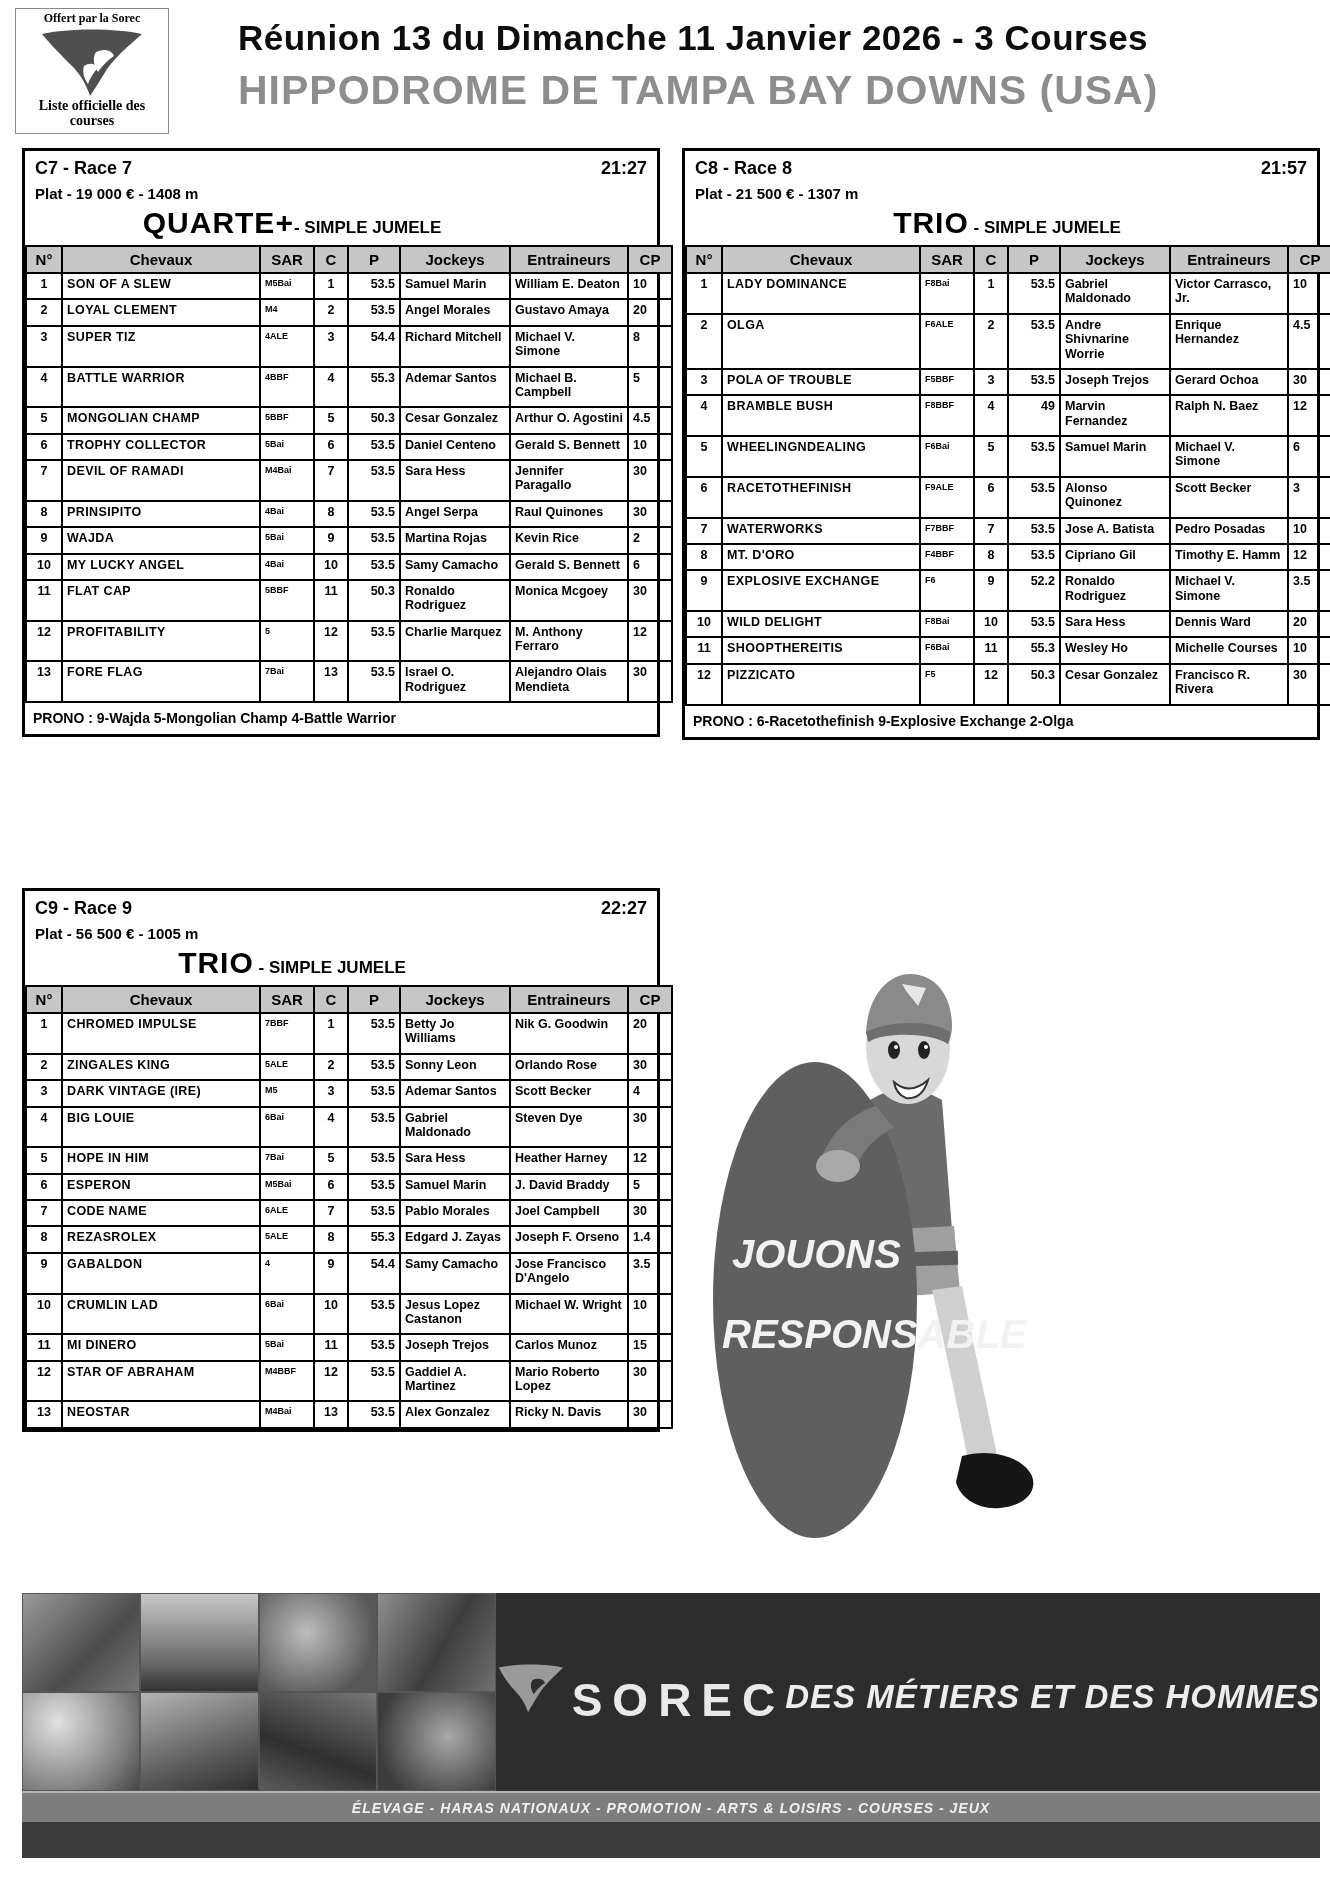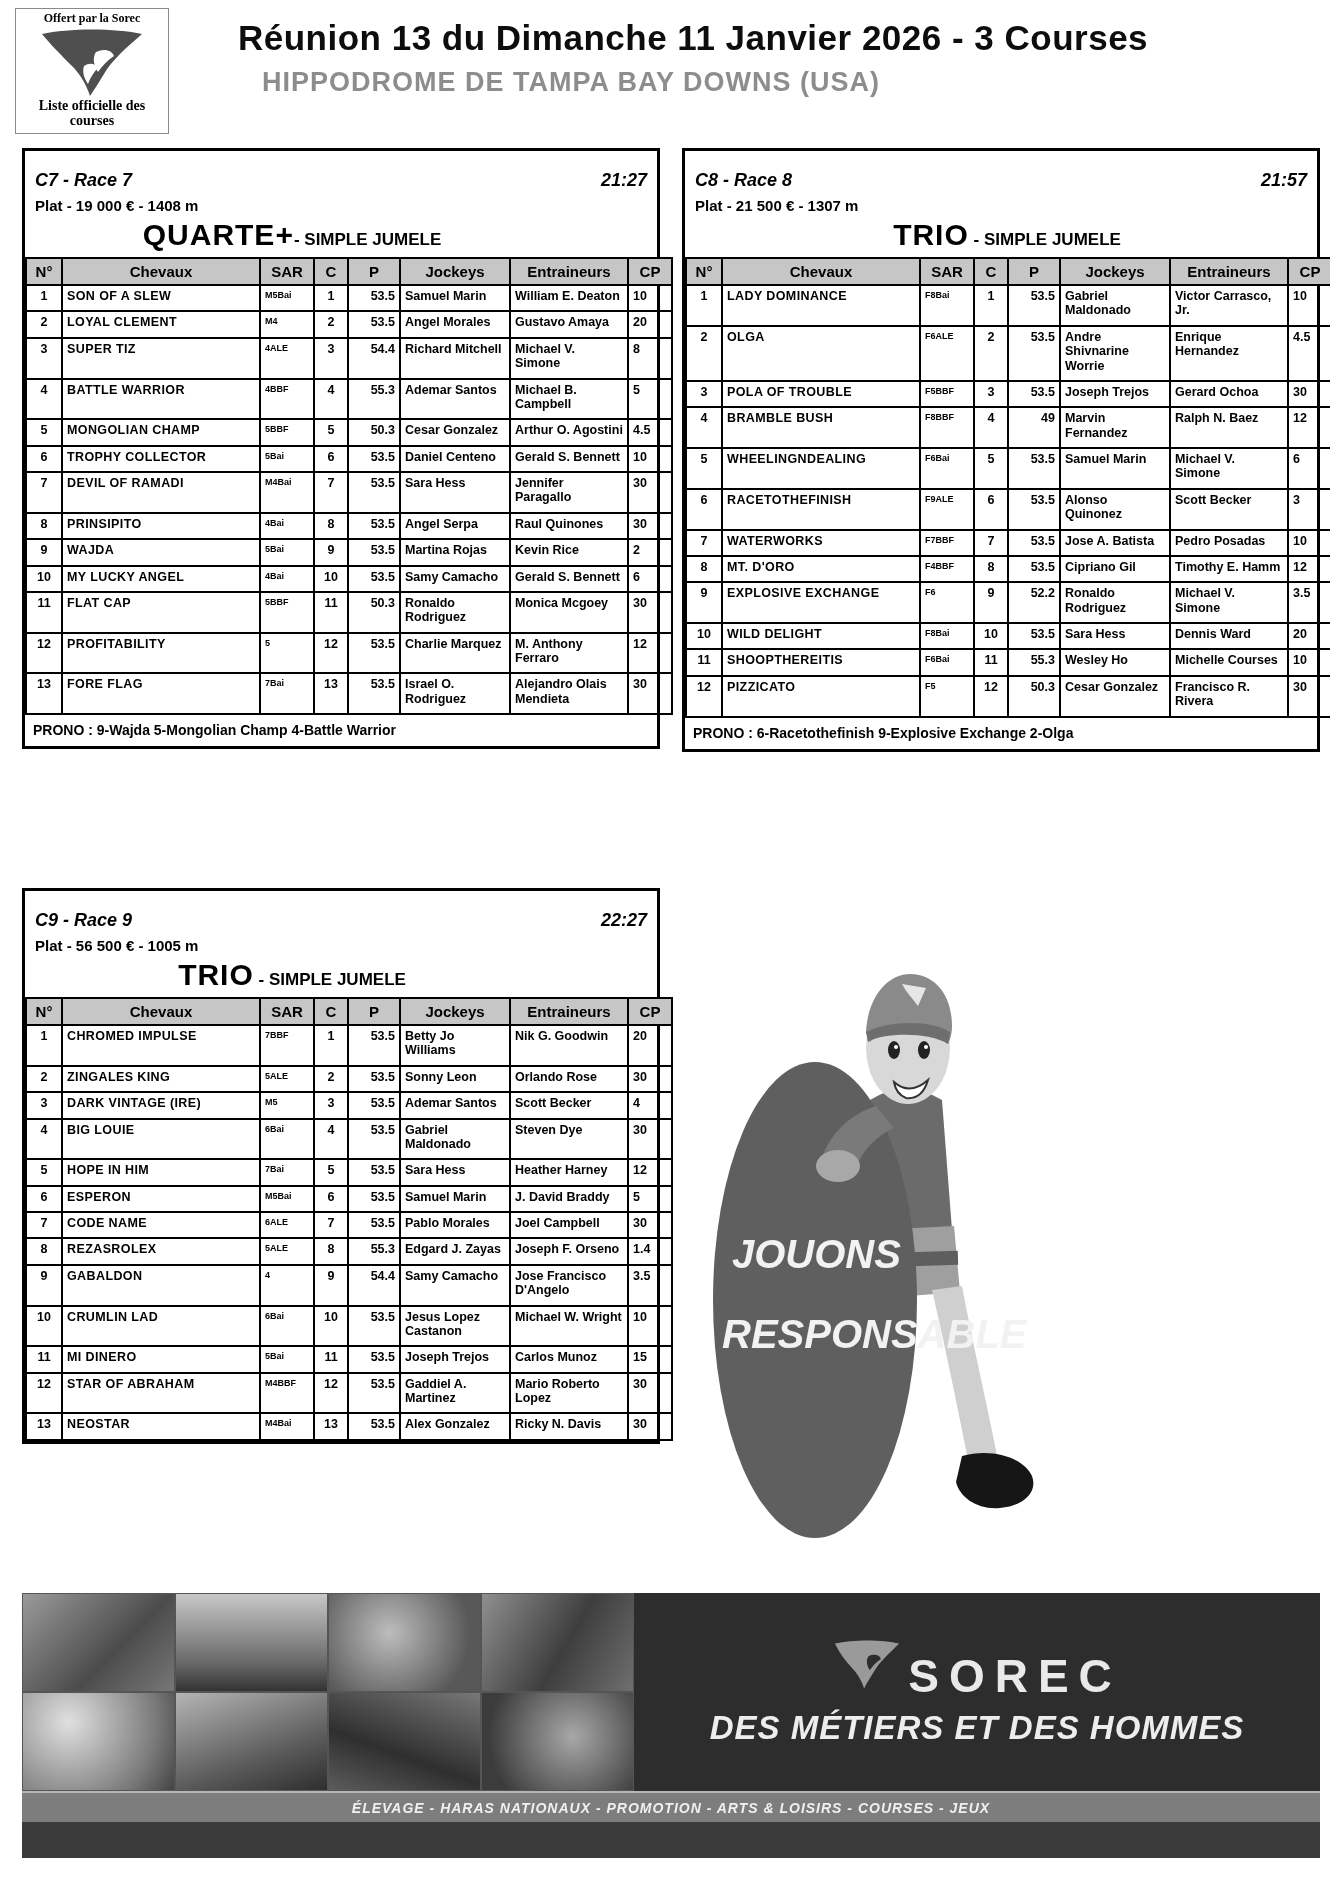--- a/index.html
+++ b/index.html
@@ -9,30 +9,30 @@
   
   .logo-box { position:absolute; left:15px; top:8px; width:152px; height:124px;
     border:1px solid #8a8a8a; background:#fff; text-align:center;
     font-family:"Liberation Serif", serif; }
   .logo-box .cap { font-weight:bold; font-size:12px; line-height:1.1; margin-top:3px; }
   .logo-box .cap2 { font-weight:bold; font-size:14px; line-height:1.05; }
   .logo-box svg { display:block; margin:1px auto; }
 
   .head-titles { position:absolute; left:238px; top:18px; width:1060px; }
   .main-title { font-size:35px; font-weight:bold; color:#0d0d0d; letter-spacing:0.5px; white-space:nowrap; }
-  .sub-title  { font-size:27px; font-weight:bold; color:#8d8d8d; letter-spacing:1px; margin-top:9px; white-space:nowrap;margin-left:24px; }
+  .sub-title  { font-size:41px; font-weight:bold; color:#8d8d8d; letter-spacing:1px; margin-top:9px; white-space:nowrap; }
 
   
   .race { position:absolute; width:638px; border:3px solid #000; background:#fff; box-sizing:border-box; }
   .race-c7 { left:22px;  top:148px; }
   .race-c8 { left:682px; top:148px; }
   .race-c9 { left:22px;  top:888px; }
 
   .race-head { display:flex; justify-content:space-between; align-items:baseline;
-    padding:19px 10px 0 10px; font-size:18px; font-weight:bold;font-style:italic; }
+    padding:7px 10px 0 10px; font-size:18px; font-weight:bold; }
   .race-cond { padding:6px 10px 0 10px; font-size:15px; font-weight:bold; }
   .race-bet  { padding:4px 10px 3px 22px; text-align:center; white-space:nowrap; }
   .race-bet.center { padding-right:120px; }
   .bet-main { font-size:30px; font-weight:bold; letter-spacing:1px; }
   .bet-sub  { font-size:17px; font-weight:bold; }
 
   table.race-table { width:100%; border-collapse:collapse; table-layout:fixed; margin-top:2px; }
   .race-table th { background:#c6c6c6; border:2px solid #000; font-size:15px; font-weight:bold;
     padding:4px 2px; text-align:center; }
   .race-table td { border:2px solid #000; font-size:12.5px; font-weight:bold; line-height:1.15;
@@ -58,21 +58,21 @@
     grid-template-rows:1fr 1fr; }
   .collage div { border:1px solid #555; }
   .ph1 { background:linear-gradient(135deg,#9a9a9a,#4c4c4c 60%,#777); }
   .ph2 { background:linear-gradient(180deg,#c8c8c8,#6a6a6a 70%,#333); }
   .ph3 { background:radial-gradient(circle at 40% 40%,#bdbdbd,#585858 75%); }
   .ph4 { background:linear-gradient(120deg,#8f8f8f,#3e3e3e 55%,#6f6f6f); }
   .ph5 { background:radial-gradient(circle at 30% 30%,#e0e0e0,#7a7a7a 70%,#444); }
   .ph6 { background:linear-gradient(160deg,#b5b5b5,#595959 65%,#2e2e2e); }
   .ph7 { background:linear-gradient(200deg,#777,#2f2f2f 60%,#5c5c5c); }
   .ph8 { background:radial-gradient(circle at 60% 45%,#a8a8a8,#3c3c3c 80%); }
-  .sorec-panel { flex:1; background:#2d2d2d; display:flex; flex-direction:column;
+  .sorec-panel { flex:1; background:#2d2d2d; display:flex; flex-direction:row;
     align-items:center; justify-content:center; }
   .sorec-line { display:flex; align-items:flex-end; }
   .sorec-word { color:#e9e9e9; font-size:46px; font-weight:bold; letter-spacing:10px; line-height:1; }
   .sorec-slogan { color:#ededed; font-size:33px; font-weight:bold; font-style:italic;
     letter-spacing:1px; margin-top:10px; white-space:nowrap; }
   .banner-strip { height:29px; background:#7d7d7d; border-top:2px solid #b5b5b5;
     display:flex; align-items:center; justify-content:center; }
   .banner-strip span { color:#f0f0f0; font-size:14px; font-weight:bold; font-style:italic; letter-spacing:1px; }
   .banner-bottom { height:36px; background:#3b3b3b; }
 </style>

